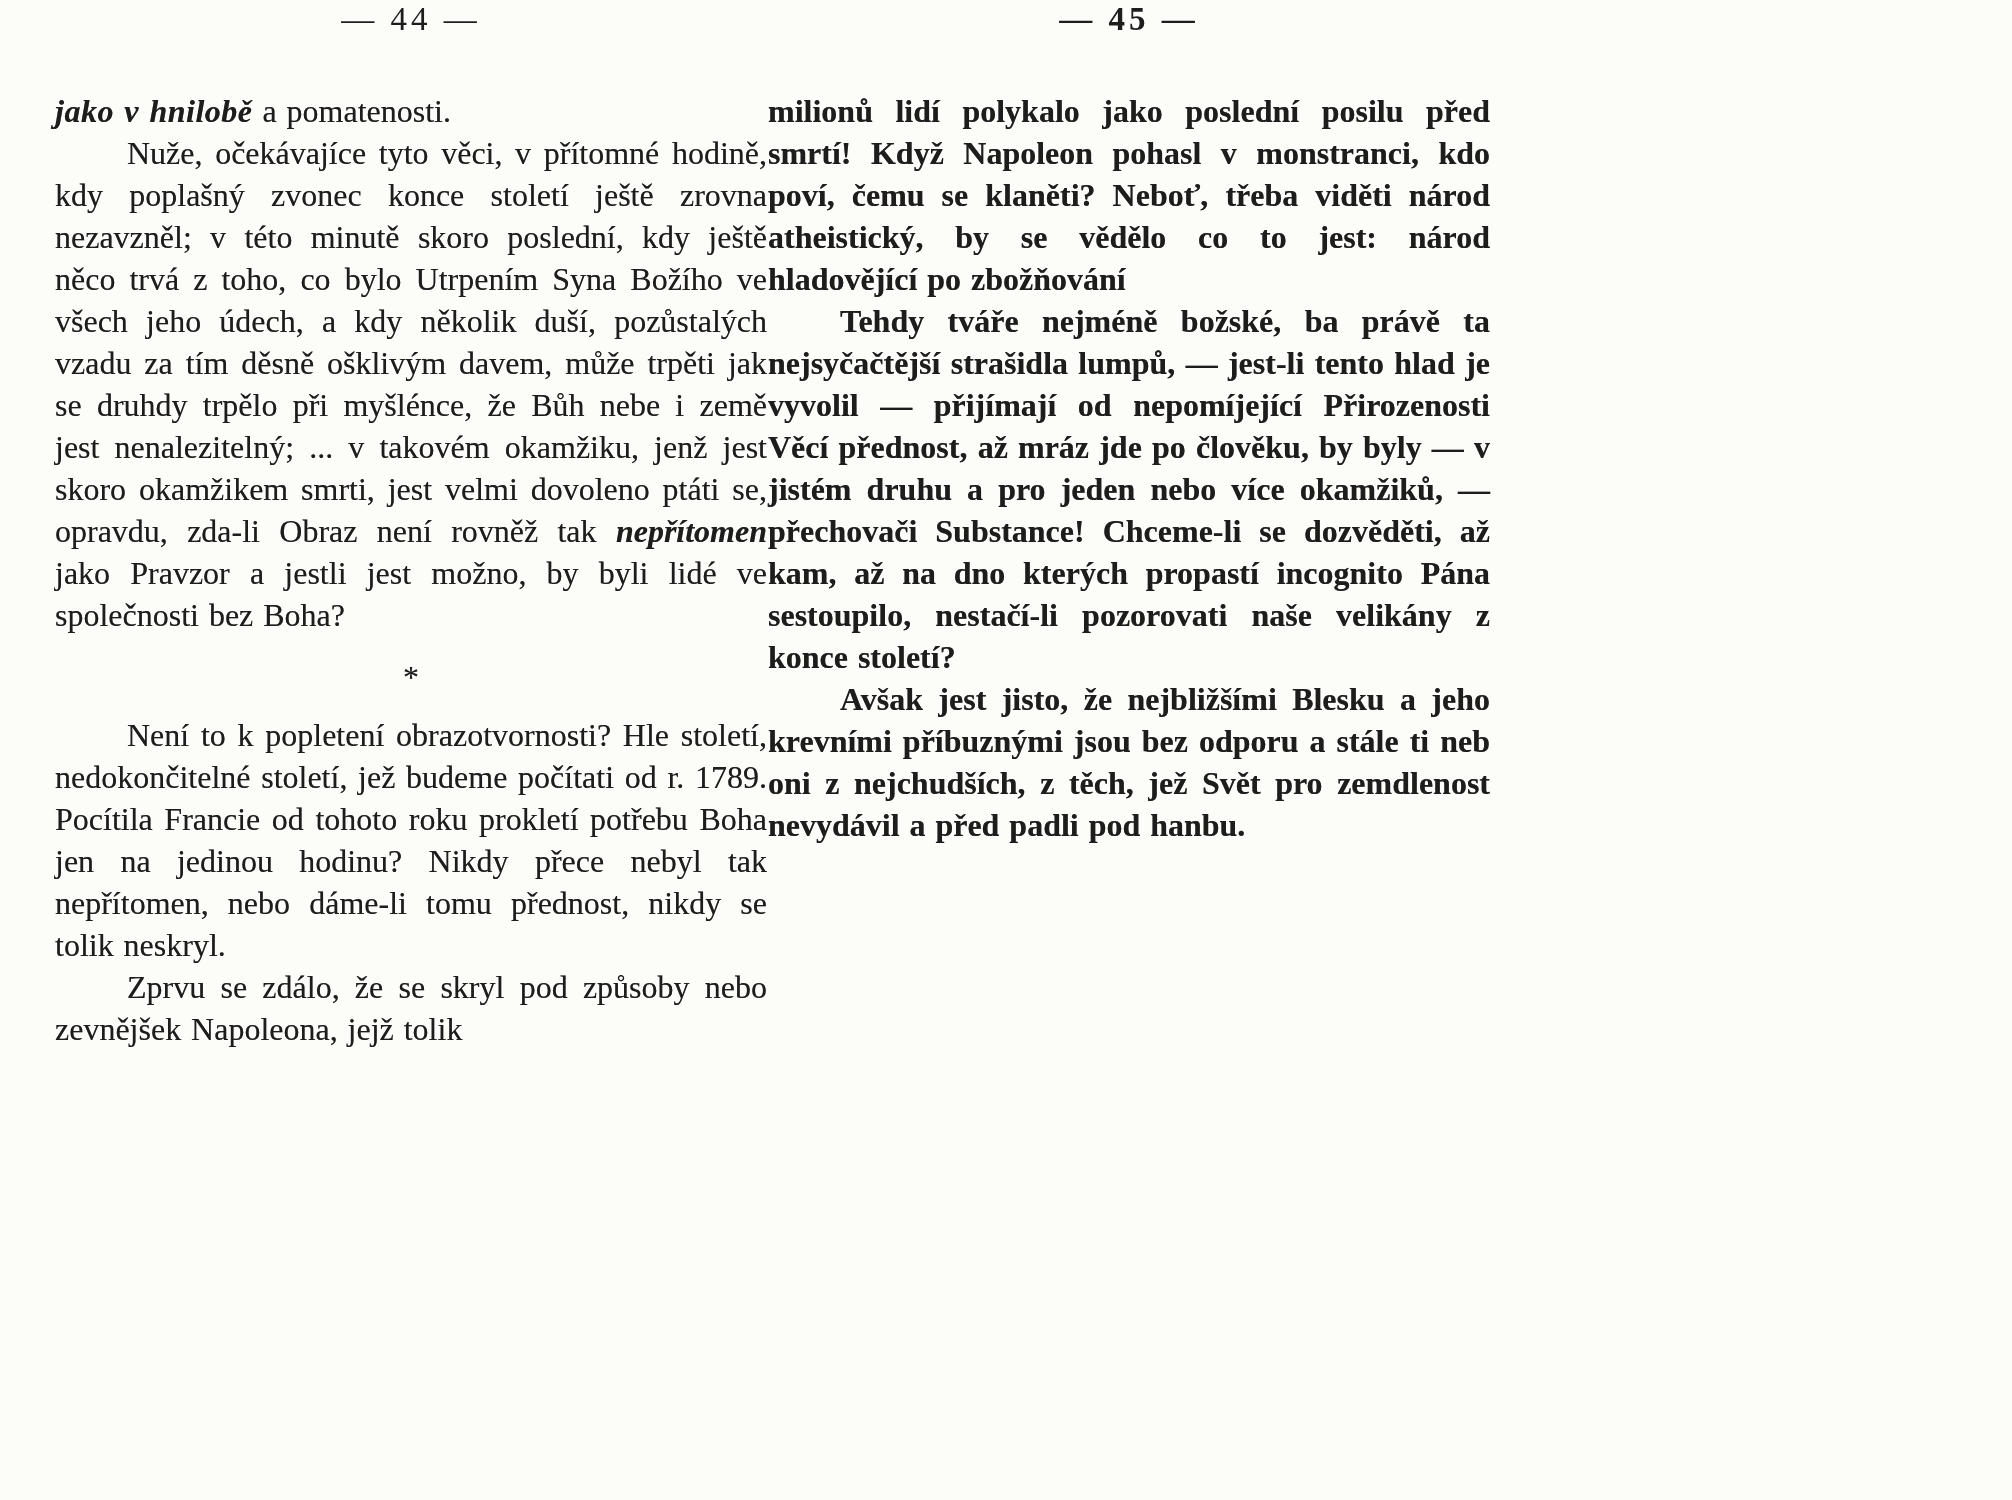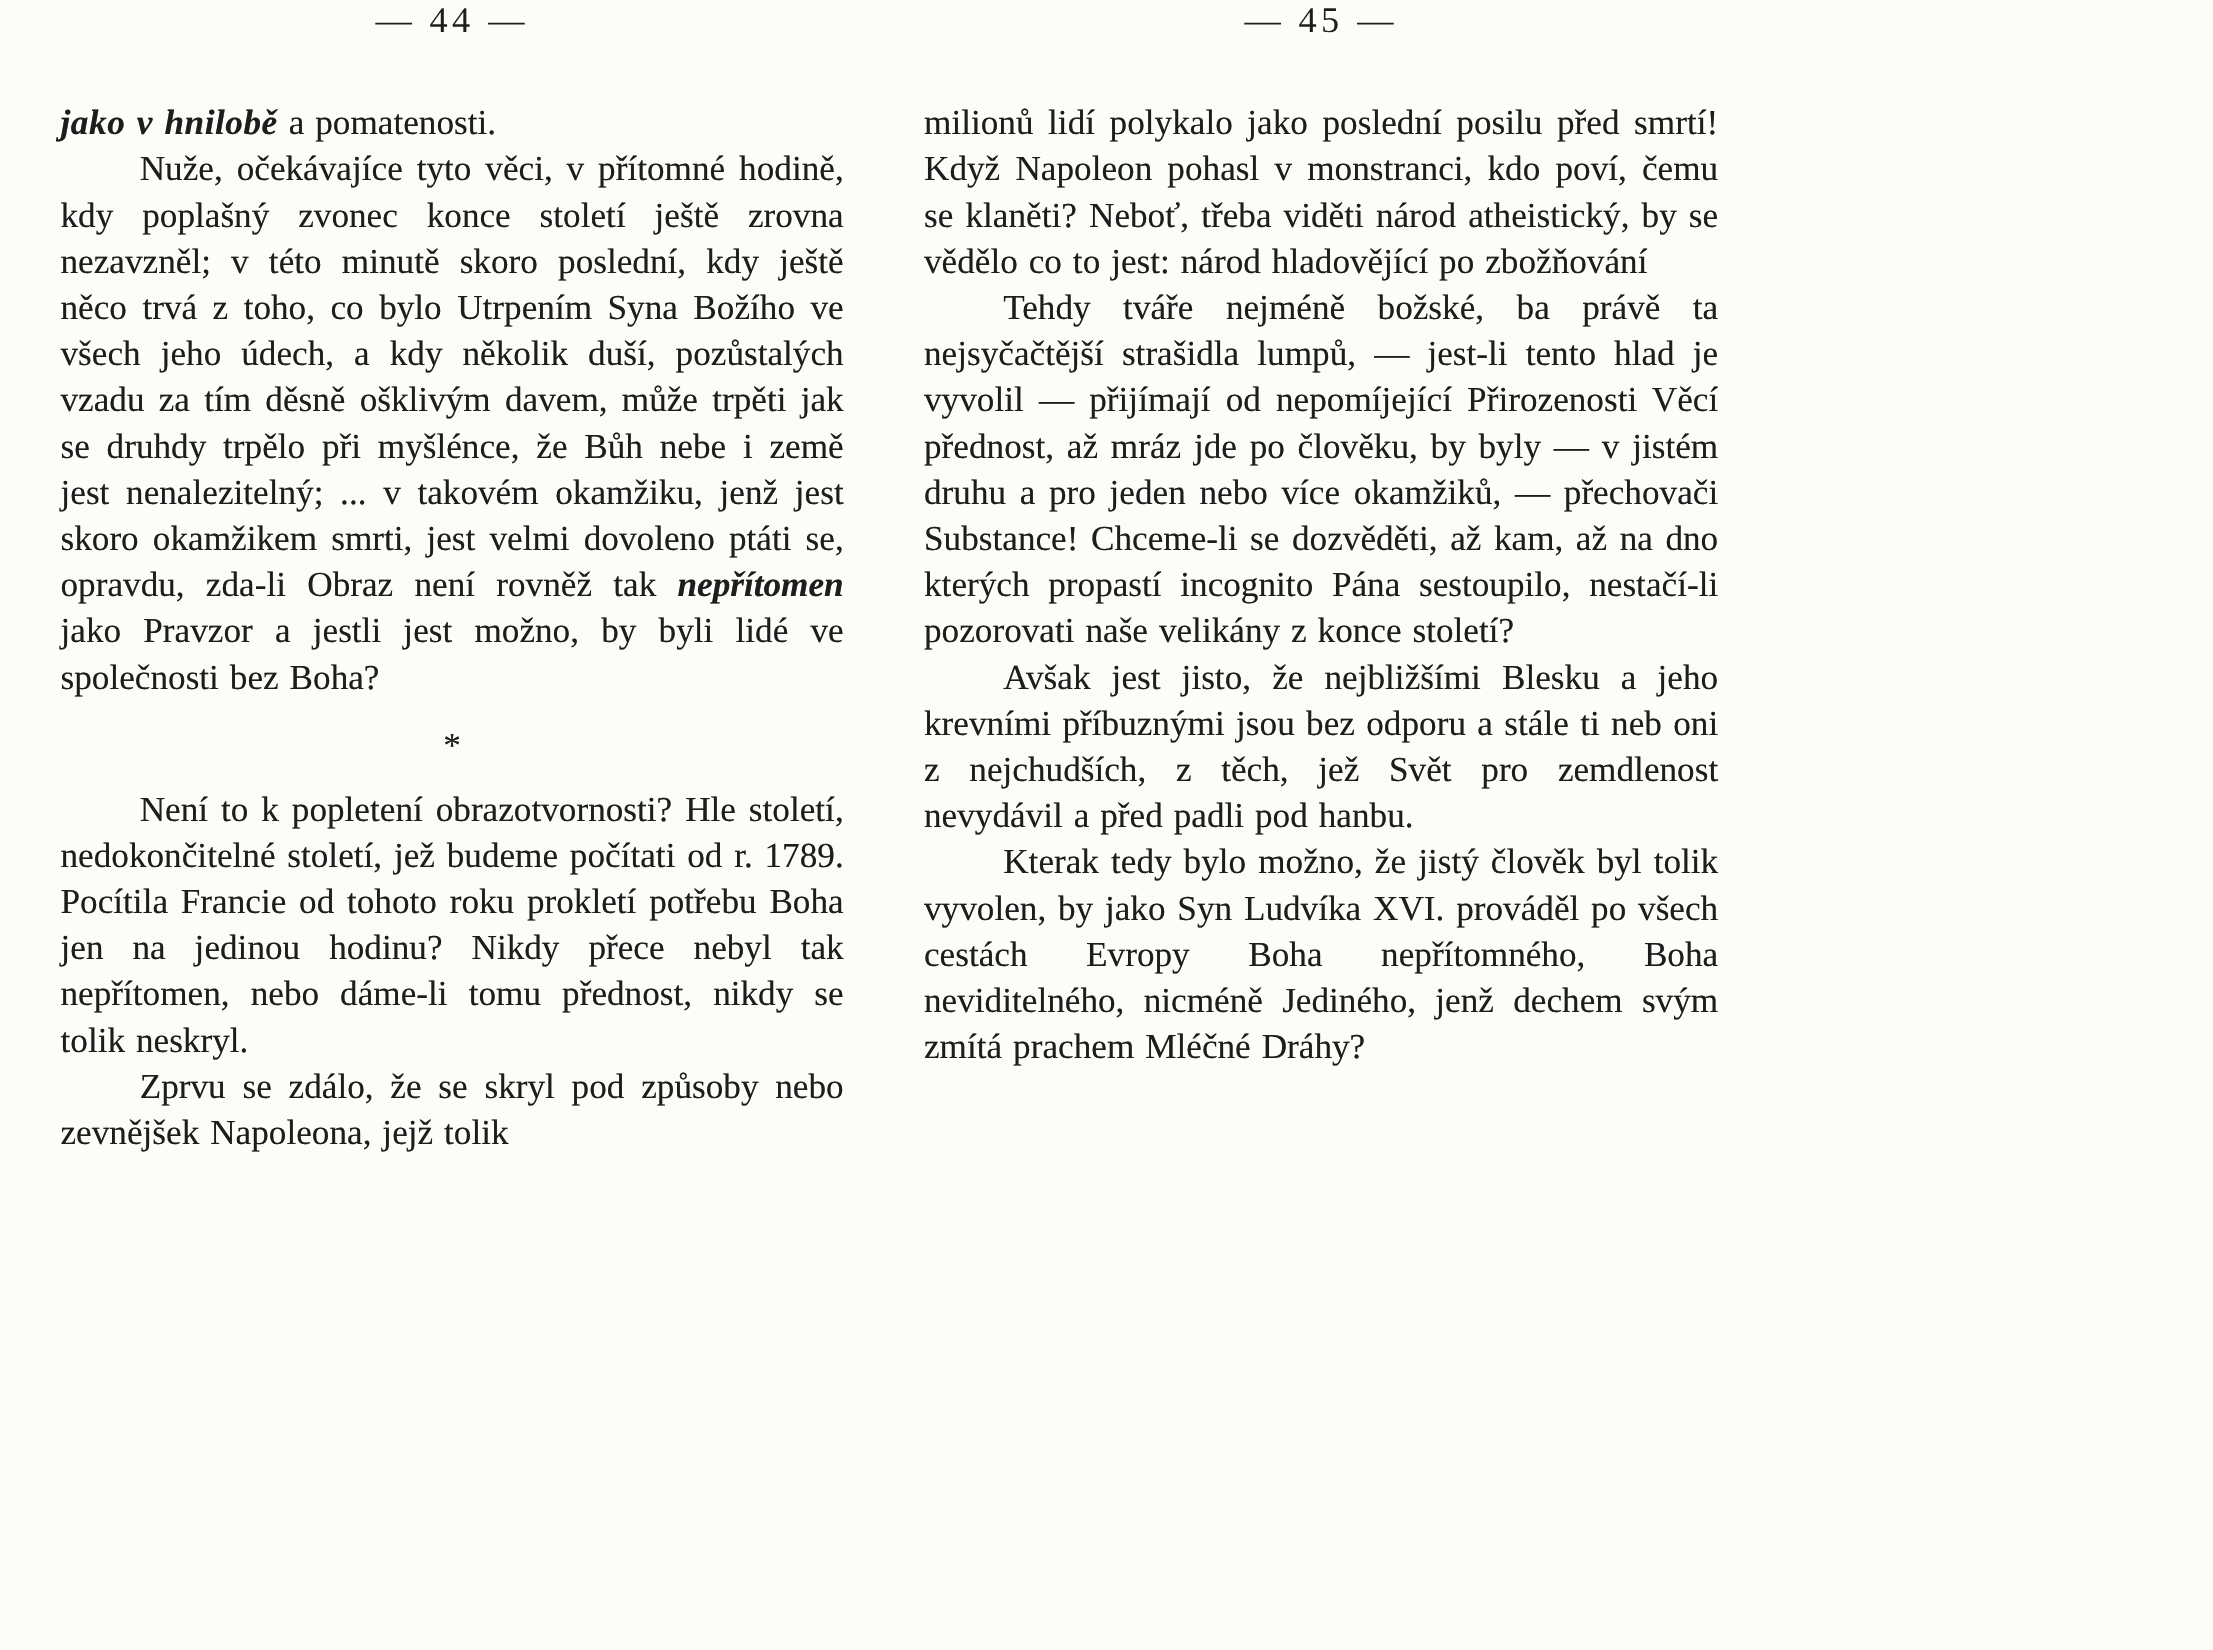--- a/index.html
+++ b/index.html
@@ -14,21 +14,21 @@
     font-family: "Liberation Serif", "DejaVu Serif", serif;
     position: relative;
     overflow: hidden;
   }
   .page {
     position: absolute;
     top: 0;
     box-sizing: border-box;
   }
   .page-left  { left: 55px;  width: 712px; }
-  .page-right { left: 840px; width: 722px; }
+  .page-right { left: 768px; width: 722px; font-weight: bold; }
 
   .page-header {
     text-align: center;
     font-size: 33px;
     letter-spacing: 4px;
     line-height: 38px;
   }
   .page-body {
     margin-top: 52px;
     font-size: 32px;
@@ -82,17 +82,16 @@
 
   <section class="page page-right">
     <div class="page-header">— 45 —</div>
     <div class="page-body">
       <p class="para">milionů lidí polykalo jako poslední posilu před smrtí! Když Napoleon pohasl v monstranci, kdo poví, čemu se klaněti? Neboť, třeba viděti národ atheistický, by se vědělo co to jest: národ hladovějící po zbožňování</p>
 
       <p class="para indent">Tehdy tváře nejméně božské, ba právě ta nejsyčačtější strašidla lumpů, — jest-li tento hlad je vyvolil — přijímají od nepomíjející Přirozenosti Věcí přednost, až mráz jde po člověku, by byly — v jistém druhu a pro jeden nebo více okamžiků, — přechovači Substance! Chceme-li se dozvěděti, až kam, až na dno kterých propastí incognito Pána sestoupilo, nestačí-li pozorovati naše velikány z konce století?</p>
 
       <p class="para indent">Avšak jest jisto, že nejbližšími Blesku a jeho krevními příbuznými jsou bez odporu a stále ti neb oni z nejchudších, z těch, jež Svět pro zemdlenost nevydávil a před padli pod hanbu.</p>
 
-      <p class="para indent">Kterak tedy bylo možno, že jistý člověk byl tolik vyvolen, by jako Syn Ludvíka XVI. prováděl po všech cestách Evropy Boha nepřítomného, Boha neviditelného, nicméně Jediného, jenž dechem svým zmítá prachem Mléčné Dráhy?</p>
     </div>
   </section>
 
 </div>
 
 </body></html>

